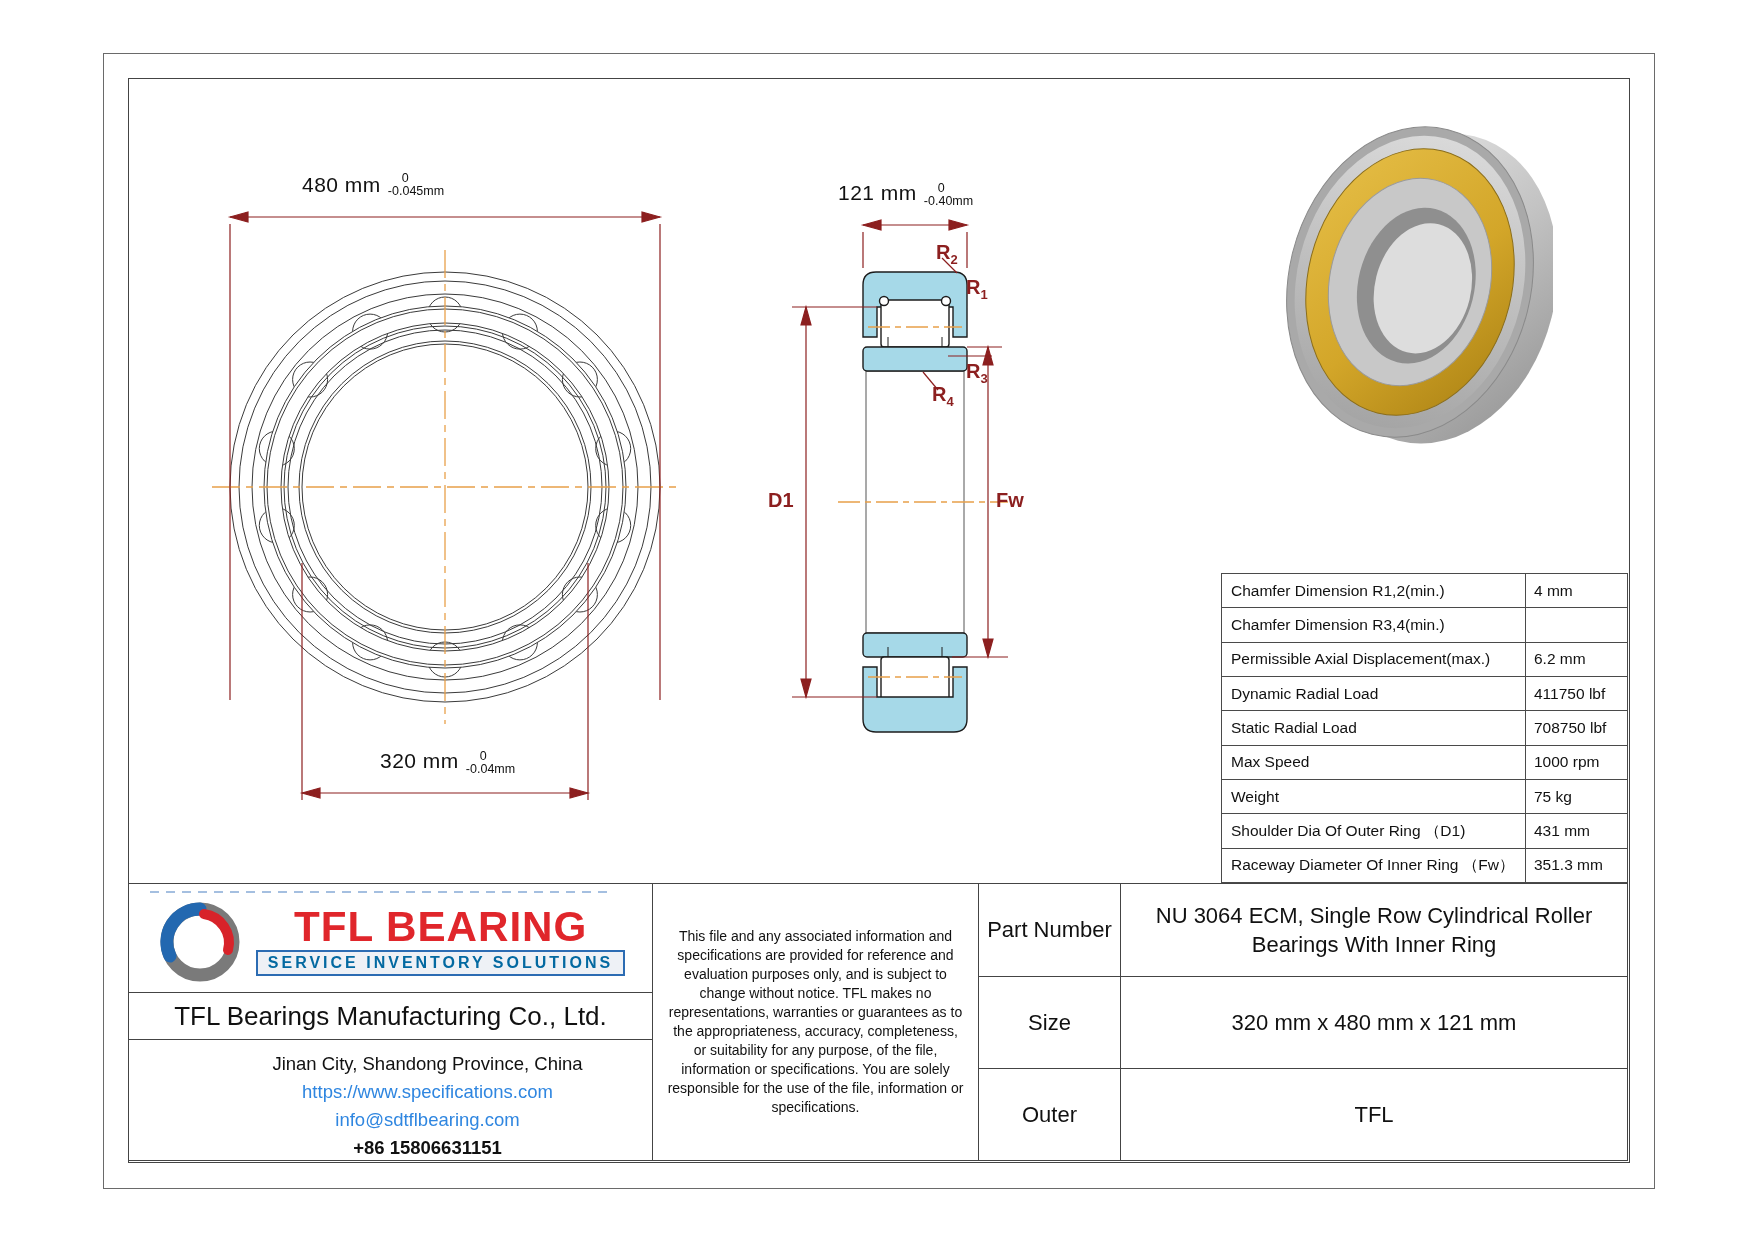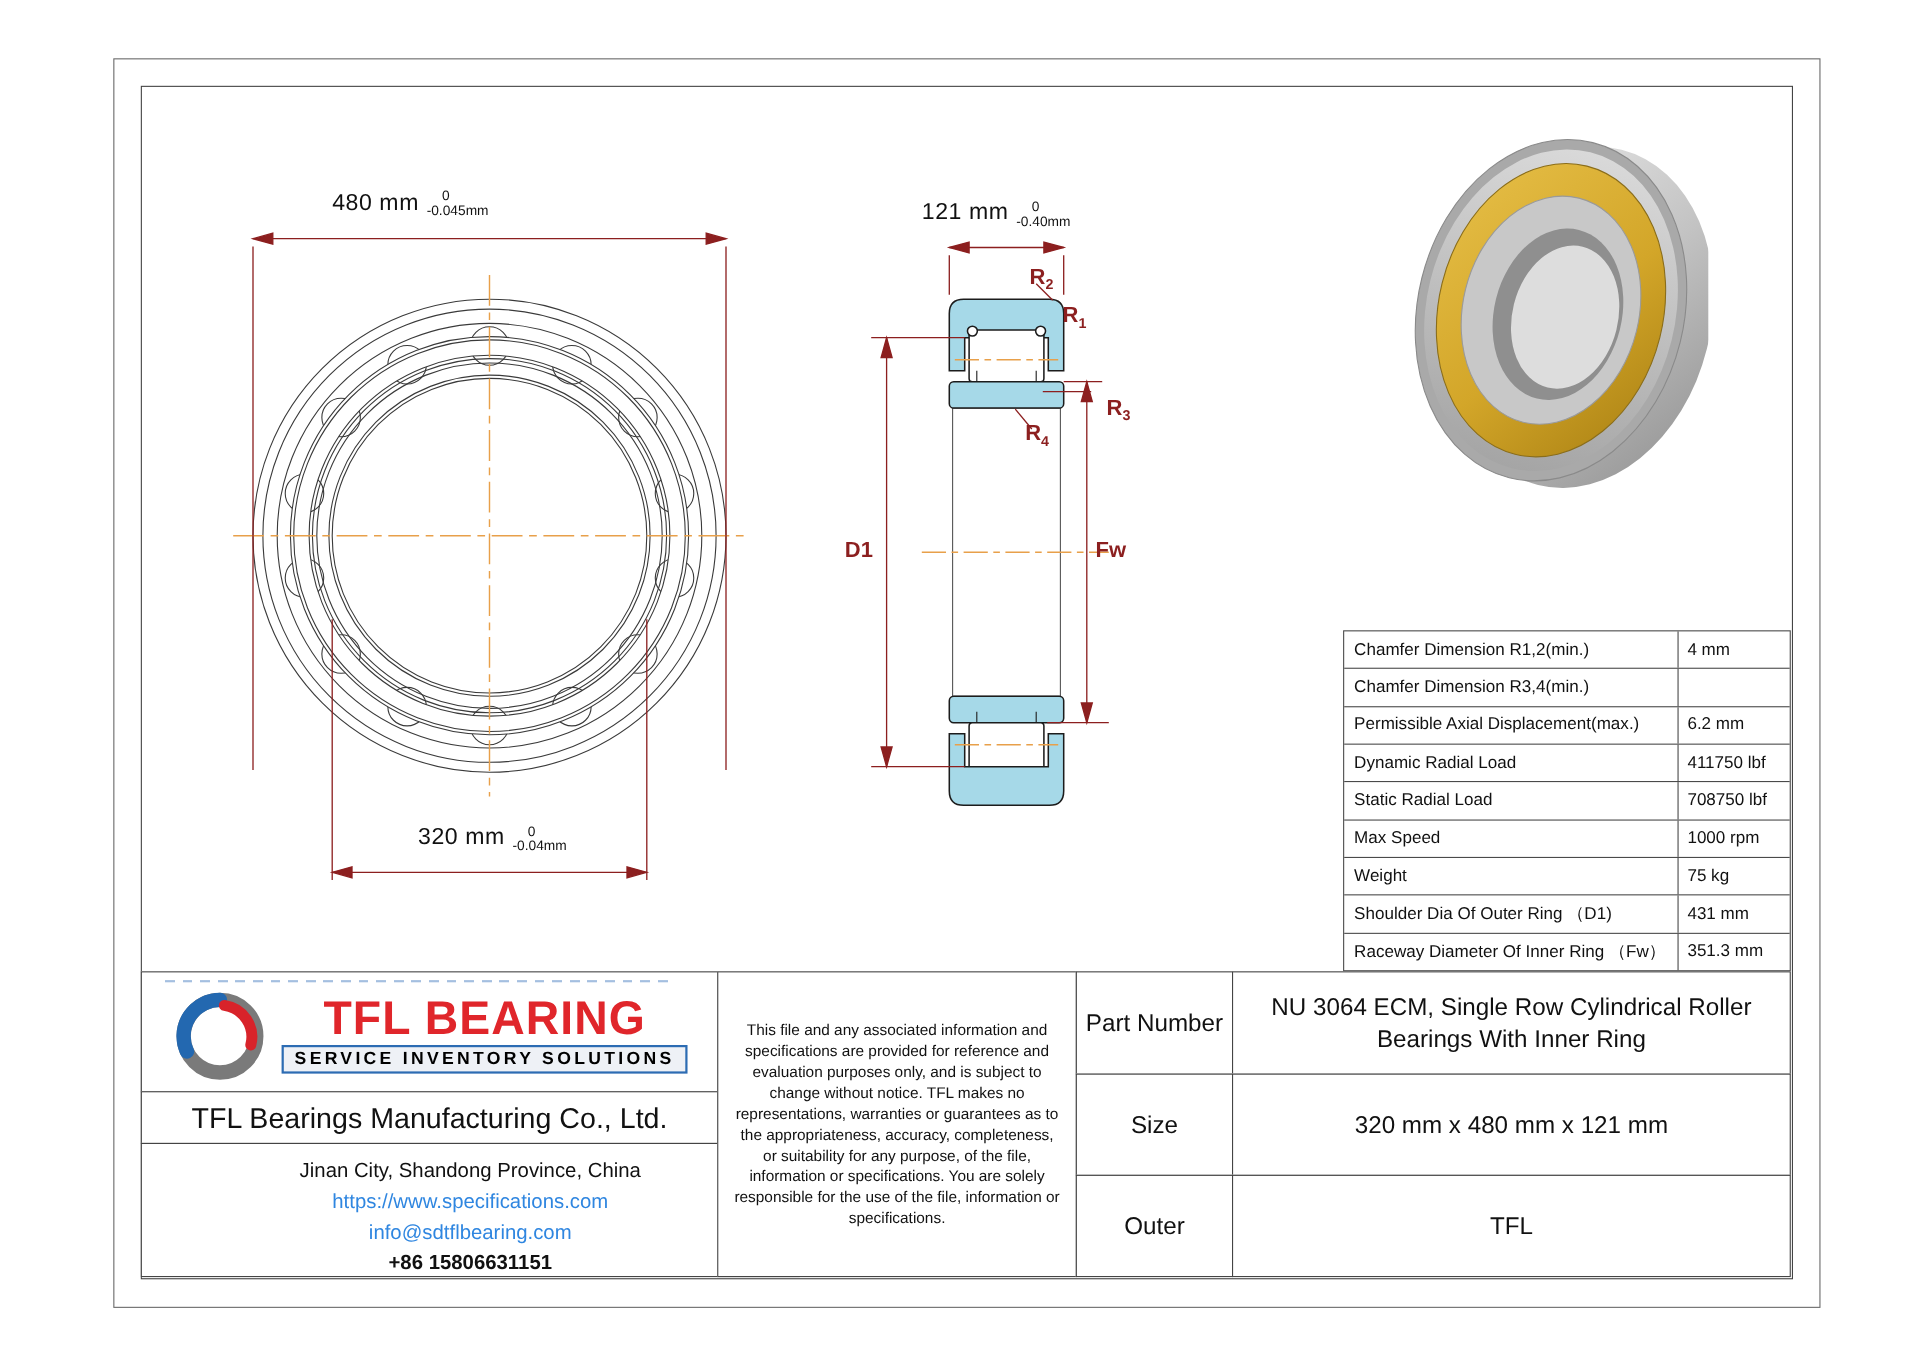--- a/index.html
+++ b/index.html
@@ -13,21 +13,21 @@
   .dim{display:flex;align-items:flex-start;gap:7px;color:#111;}
   .dim .val{font-size:21px;font-weight:400;line-height:22px;letter-spacing:.5px;}
   .dim .tol{display:flex;flex-direction:column;align-items:flex-start;font-size:12.5px;line-height:13px;padding-top:0;}
   .dim .tol .t0{padding-left:14px;}
   .rlabel{color:#8C1F1F;font-size:20px;font-weight:600;line-height:20px;}
   .rlabel sub{font-size:13px;}
   .axlabel{color:#8C1F1F;font-size:20px;font-weight:600;}
 
   
   .spec-table{left:1221px;top:573px;width:407px;height:310px;border:1.5px solid #4a4a4a;box-sizing:border-box;
-              display:flex;flex-direction:column;background:#fff;}
+              display:flex;flex-direction:column;background:#fff;justify-content:flex-end;}
   .spec-row{flex:1;display:flex;border-bottom:1px solid #4a4a4a;}
   .spec-row:last-child{border-bottom:none;}
   .spec-label{width:304px;border-right:1px solid #4a4a4a;display:flex;align-items:center;
               padding-left:9px;font-size:15.5px;box-sizing:border-box;}
   .spec-value{flex:1;display:flex;align-items:center;padding-left:8px;font-size:15.5px;box-sizing:border-box;}
 
   
   .cell{position:absolute;border:1px solid #444;box-sizing:border-box;background:#fff;
         display:flex;align-items:center;justify-content:center;text-align:center;}
   .pn-label{font-size:22px;}
@@ -37,21 +37,21 @@
   .contact .blue{color:#2F86E0;}
   .contact .phone{font-weight:700;}
   .disclaimer{font-size:14px;line-height:19px;padding:10px 14px;align-items:center;}
 
   
   .logo-cell{flex-direction:column;justify-content:flex-start;padding-top:8px;}
   .logo-row{display:flex;align-items:center;gap:12px;margin-top:4px;}
   .logo-text-col{display:flex;flex-direction:column;align-items:center;}
   .logo-title{color:#E0262B;font-size:43px;font-weight:700;letter-spacing:1px;line-height:44px;
               transform:scaleX(.98);white-space:nowrap;}
-  .logo-subtitle{margin-top:2px;border:2px solid #2C6CB3;color:#000000;background:#eef1f6;
+  .logo-subtitle{margin-top:2px;border:2px solid #2C6CB3;color:#0369a1;background:#eef1f6;
                  font-size:16px;font-weight:700;letter-spacing:3px;padding:2px 10px;white-space:nowrap;}
   .artifact{left:150px;top:891px;width:460px;height:2px;opacity:.5;
     background:repeating-linear-gradient(90deg,#4a7fc1 0 9px,transparent 9px 16px);}
 </style>
 </head>
 <body>
 
 <div class="page">
 
   <div class="abs outer-border"></div>
@@ -182,21 +182,21 @@
   <div class="abs dim" style="left:838px;top:182px;">
     <span class="val">121 mm</span>
     <span class="tol">
       <span class="t0">0</span>
       <span>-0.40mm</span>
     </span>
   </div>
 
   <div class="abs rlabel" style="left:936px;top:242px;"><span>R</span><sub>2</sub></div>
   <div class="abs rlabel" style="left:966px;top:277px;"><span>R</span><sub>1</sub></div>
-  <div class="abs rlabel" style="left:966px;top:361px;margin-left:40px;"><span>R</span><sub>3</sub></div>
+  <div class="abs rlabel" style="left:966px;top:361px;"><span>R</span><sub>3</sub></div>
   <div class="abs rlabel" style="left:932px;top:384px;"><span>R</span><sub>4</sub></div>
   <div class="abs axlabel" style="left:768px;top:489px;">D1</div>
   <div class="abs axlabel" style="left:996px;top:489px;">Fw</div>
 
   <svg class="abs" style="left:1268px;top:105px;" width="285" height="355" viewBox="0 0 285 355">
     <defs>
       <linearGradient id="metal" x1="0" y1="0" x2="1" y2="1">
         <stop offset="0" stop-color="#ededed"></stop>
           <stop offset=".5" stop-color="#c3c3c3"></stop>
           <stop offset="1" stop-color="#8f8f8f"></stop>

